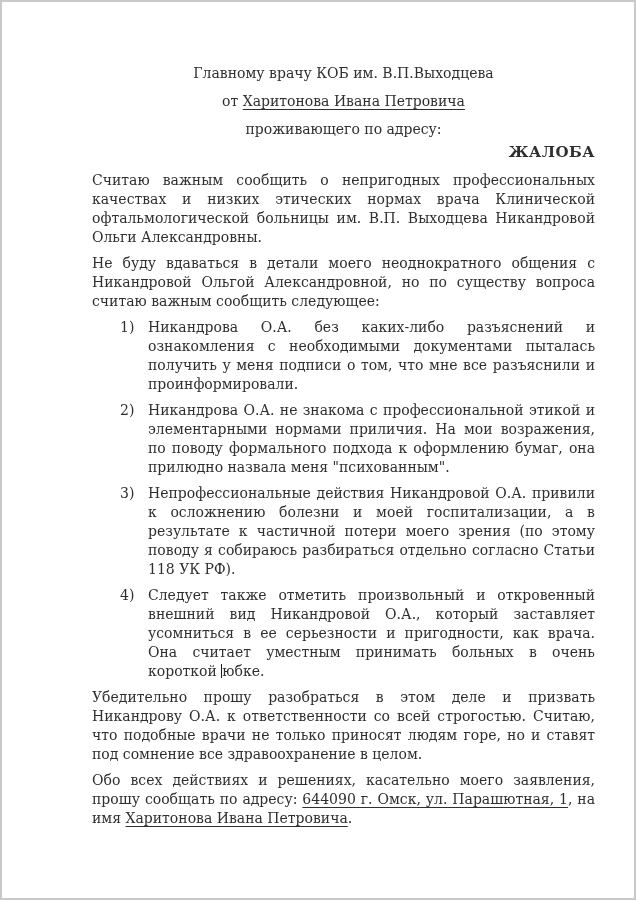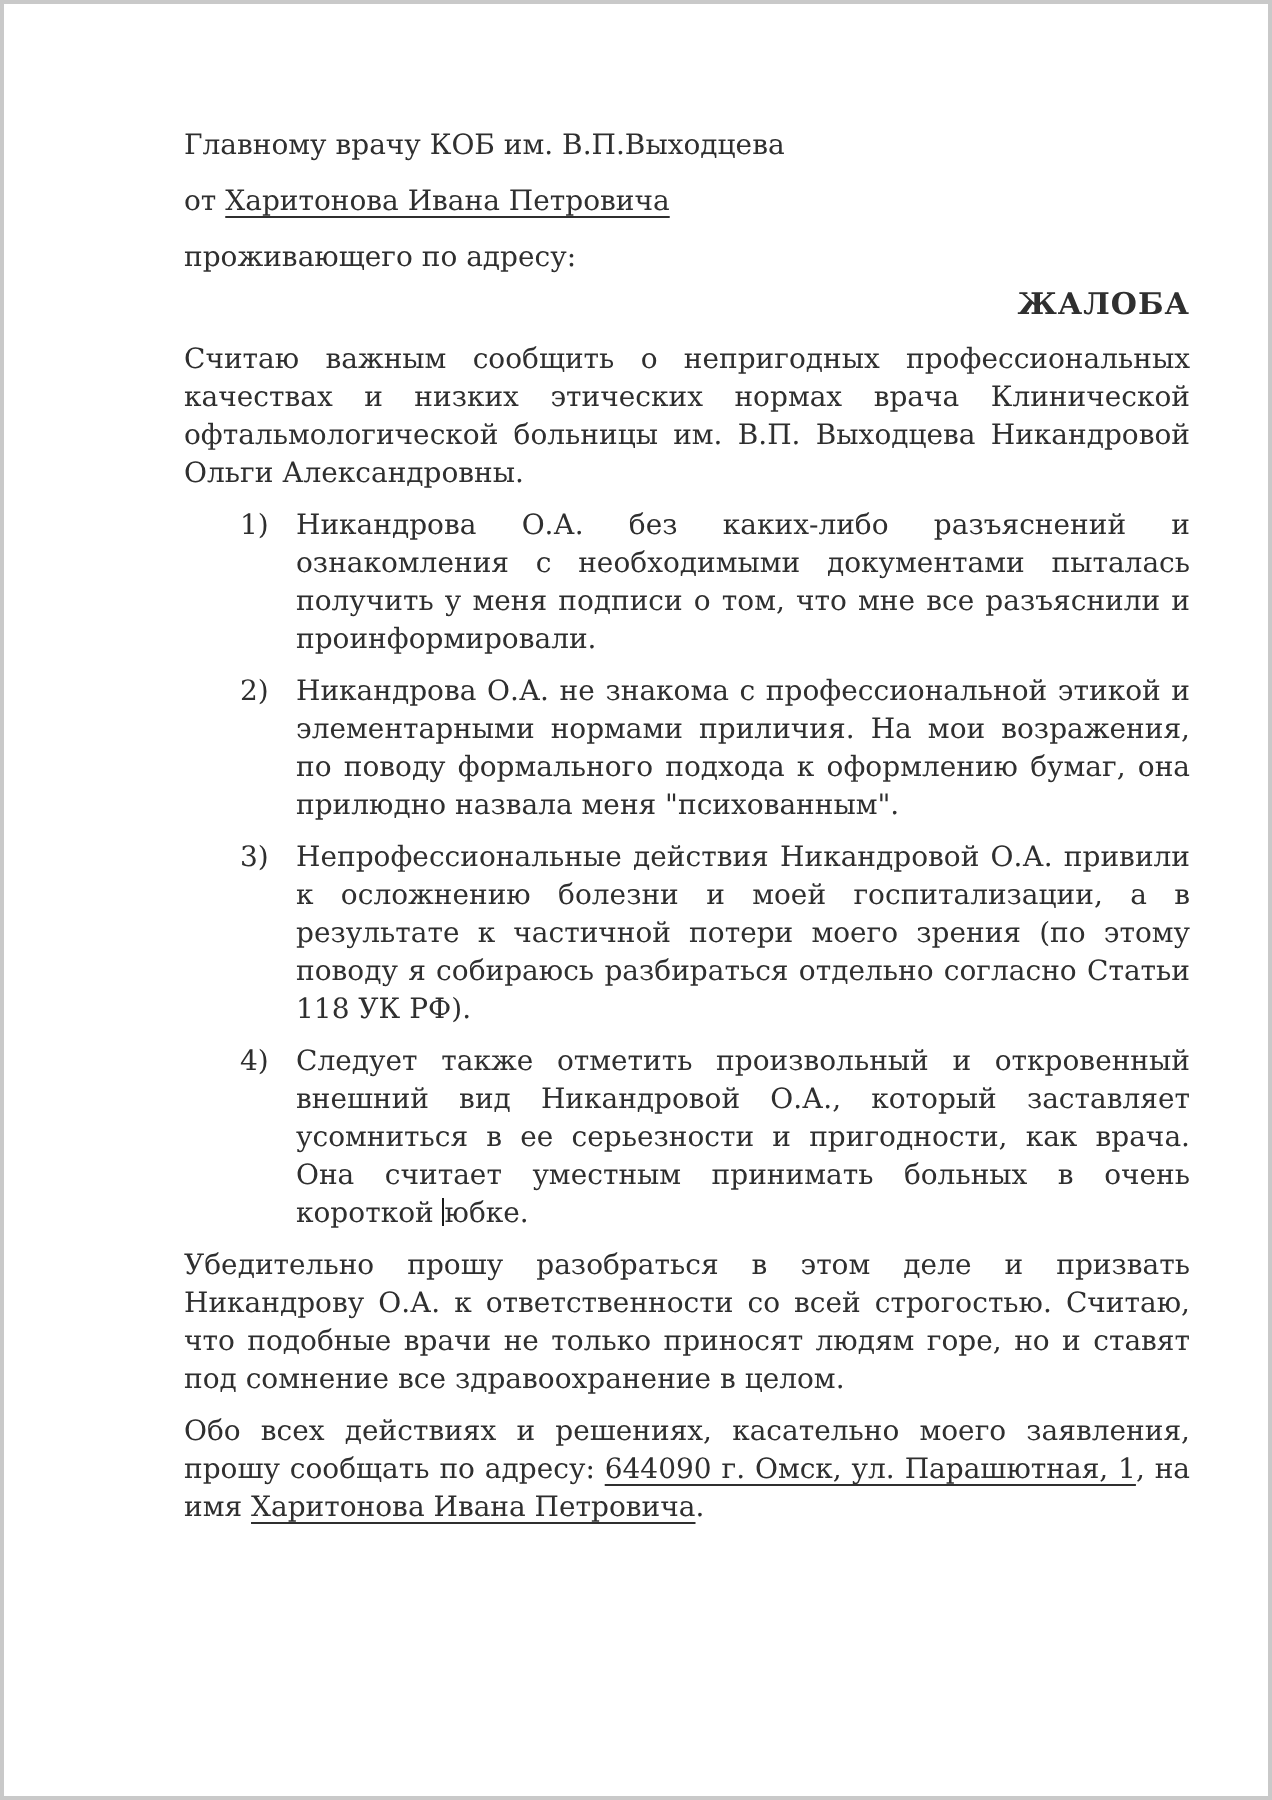--- a/index.html
+++ b/index.html
@@ -7,21 +7,21 @@
     width: 636px; height: 900px;
     box-sizing: border-box;
     border: 2px solid #c9c9c9;
     font-family: "DejaVu Serif", "Liberation Serif", serif;
     color: #2f2f2f;
     overflow: hidden;
   }
   .page { padding: 57px 39px 0 90px; }
 
   .recipient-block {
-    text-align: left;
+    text-align: center;
     font-size: 14px;
     line-height: 28px;
   }
   .u { text-decoration: underline; text-underline-offset: 3px; }
 
   .doc-title {
     text-align: right;
     font-weight: bold;
     font-size: 15px;
     line-height: 19px;
@@ -60,20 +60,21 @@
   <div class="recipient-block">
     <div>Главному врачу КОБ им. В.П.Выходцева</div>
     <div><span>от </span><span class="u">Харитонова Ивана Петровича</span></div>
     <div>проживающего по адресу:</div>
   </div>
 
   <div class="doc-title">ЖАЛОБА</div>
 
   <p class="para">Считаю важным сообщить о непригодных профессиональных качествах и низких этических нормах врача Клинической офтальмологической больницы им. В.П. Выходцева Никандровой Ольги Александровны.</p>
 
+  <p class="para">Не буду вдаваться в детали моего неоднократного общения с Никандровой Ольгой Александровной, но по существу вопроса считаю важным сообщить следующее:</p>
 
   <div class="list-item">
     <span class="list-num">1)</span>
     <span class="list-text">Никандрова О.А. без каких-либо разъяснений и ознакомления с необходимыми документами пыталась получить у меня подписи о том, что мне все разъяснили и проинформировали.</span>
   </div>
 
   <div class="list-item">
     <span class="list-num">2)</span>
     <span class="list-text">Никандрова О.А. не знакома с профессиональной этикой и элементарными нормами приличия. На мои возражения, по поводу формального подхода к оформлению бумаг, она прилюдно назвала меня "психованным".</span>
   </div>

